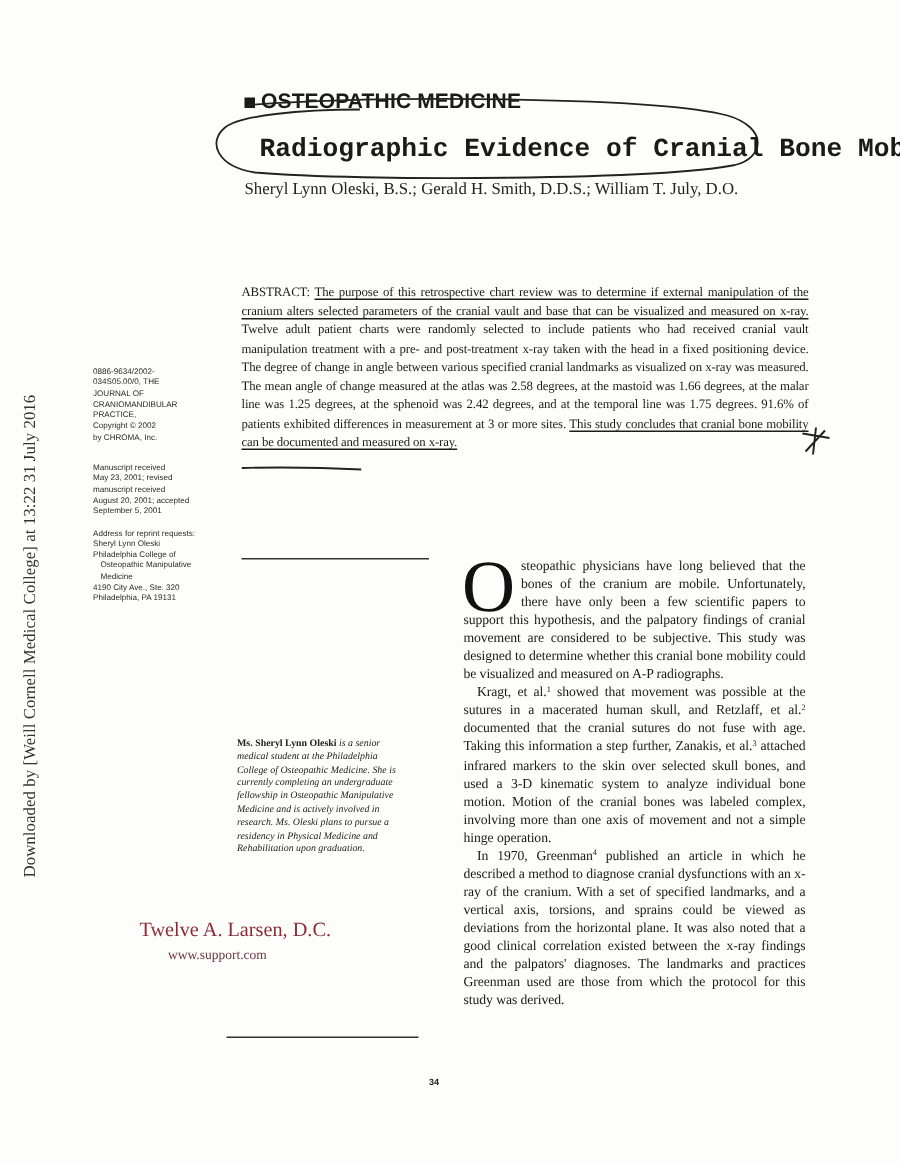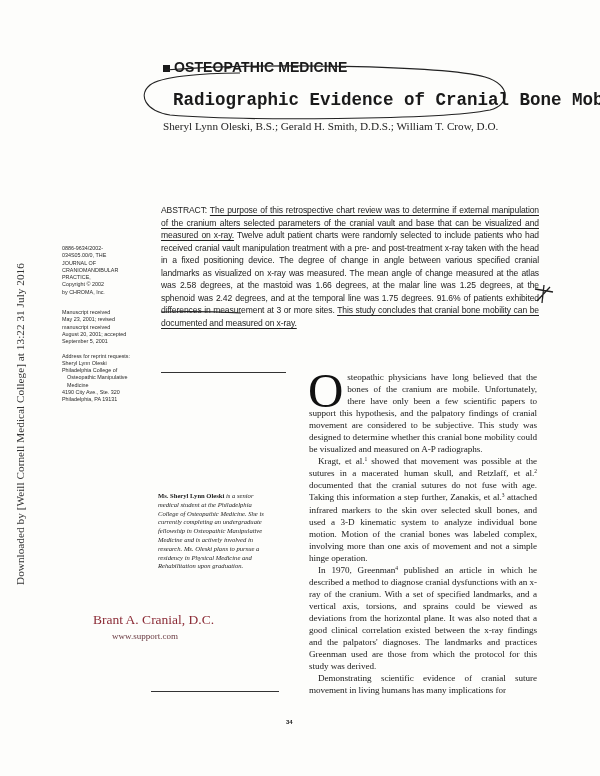--- a/index.html
+++ b/index.html
@@ -26,22 +26,22 @@
       color: #1a1a1a; white-space: nowrap;
     }
     .title-loop { position: absolute; left: 140px; top: 65px; width: 375px; height: 60px; pointer-events: none; }
 
     .authors {
       position: absolute; left: 163px; top: 120px;
       font-family: "Liberation Serif", serif; font-size: 11.2px; color: #222; white-space: nowrap;
     }
 
     .abstract {
-      position: absolute; left: 161px; top: 204px; width: 378px;
-      font-family: Liberation Sans, sans-serif; font-size: 8.55px; line-height: 12.55px;
+      position: absolute; left: 161px; top: 188px; width: 378px;
+      font-family: Liberation Serif, serif; font-size: 8.55px; line-height: 12.55px;
       color: #1d1d1d; text-align: justify; letter-spacing: -0.1px;
     }
     .abstract .ul { text-decoration: underline; text-decoration-thickness: 1px; text-underline-offset: 2px; }
     .star { position: absolute; left: 532px; top: 283px; width: 24px; height: 22px; }
     .pen-line { position: absolute; left: 161px; top: 310px; width: 80px; height: 4px; }
 
     .sidebar-meta {
       position: absolute; left: 62px; top: 245px; width: 90px;
       font-family: "Liberation Sans", sans-serif; font-size: 5.4px; line-height: 7.3px; color: #2a2a2a;
     }
@@ -87,21 +87,21 @@
 <body>
 
 <div class="watermark">Downloaded by [Weill Cornell Medical College] at 13:22 31 July 2016</div>
 
 <div class="section-label"><span class="square"></span><span>OSTEOPATHIC MEDICINE</span></div>
 
 <svg class="title-loop" viewBox="0 0 375 60">
   <path d="M25,5 C120,-2 300,0 345,12 C372,20 370,40 350,45 C300,55 100,56 30,50 C5,46 -2,30 10,20 C20,12 60,8 100,8" fill="none" stroke="#222" stroke-width="1.2"></path>
 </svg>
 <div class="title">Radiographic Evidence of Cranial Bone Mobility</div>
-<div class="authors">Sheryl Lynn Oleski, B.S.; Gerald H. Smith, D.D.S.; William T. Crow, D.O.</div>
+<div class="authors">Sheryl Lynn Oleski, B.S.; Gerald H. Smith, D.D.S.; William T. July, D.O.</div>
 
 <div class="abstract">
   <span>ABSTRACT:</span>
   <span class="ul">The purpose of this retrospective chart review was to determine if external manipulation of the cranium alters selected parameters of the cranial vault and base that can be visualized and measured on x-ray.</span><span> Twelve adult patient charts were randomly selected to include patients who had received cranial vault manipulation treatment with a pre- and post-treatment x-ray taken with the head in a fixed positioning device. The degree of change in angle between various specified cranial landmarks as visualized on x-ray was measured. The mean angle of change measured at the atlas was 2.58 degrees, at the mastoid was 1.66 degrees, at the malar line was 1.25 degrees, at the sphenoid was 2.42 degrees, and at the temporal line was 1.75 degrees. 91.6% of patients exhibited differences in measurement at 3 or more sites. </span><span class="ul">This study concludes that cranial bone mobility can be documented and measured on x-ray.</span>
 </div>
 <svg class="star" viewBox="0 0 24 22">
   <path d="M3,6 L21,9 M12,2 L10,20 M5,18 L18,4" stroke="#222" stroke-width="1.3" fill="none"></path>
 </svg>
 <svg class="pen-line" viewBox="0 0 80 4">
   <path d="M0,2 Q40,1 80,3" stroke="#222" stroke-width="1.2" fill="none"></path>
@@ -132,25 +132,24 @@
     <span class="indent">Medicine</span>
     <span style="display:block">4190 City Ave., Ste. 320</span>
     <span style="display:block">Philadelphia, PA 19131</span>
   </div>
 </div>
 
 <div class="divider" style="left:161px; top:372px; width:125px;"></div>
 
 <div class="bio"><b>Ms. Sheryl Lynn Oleski</b><span> is a senior medical student at the Philadelphia College of Osteopathic Medicine. She is currently completing an undergraduate fellowship in Osteopathic Manipulative Medicine and is actively involved in research. Ms. Oleski plans to pursue a residency in Physical Medicine and Rehabilitation upon graduation.</span></div>
 
-<div class="stamp-name">Brant A. Cranial, D.C.</div>
+<div class="stamp-name">Twelve A. Larsen, D.C.</div>
 <div class="stamp-url">www.support.com</div>
 
 <div class="divider" style="left:151px; top:691px; width:128px;"></div>
 
 <div class="body-col">
   <p class="first"><span class="dropcap">O</span><span>steopathic physicians have long believed that the bones of the cranium are mobile. Unfortunately, there have only been a few scientific papers to support this hypothesis, and the palpatory findings of cranial movement are considered to be subjective. This study was designed to determine whether this cranial bone mobility could be visualized and measured on A-P radiographs.</span></p>
   <p><span>Kragt, et al.</span><sup>1</sup><span> showed that movement was possible at the sutures in a macerated human skull, and Retzlaff, et al.</span><sup>2</sup><span> documented that the cranial sutures do not fuse with age. Taking this information a step further, Zanakis, et al.</span><sup>3</sup><span> attached infrared markers to the skin over selected skull bones, and used a 3-D kinematic system to analyze individual bone motion. Motion of the cranial bones was labeled complex, involving more than one axis of movement and not a simple hinge operation.</span></p>
   <p><span>In 1970, Greenman</span><sup>4</sup><span> published an article in which he described a method to diagnose cranial dysfunctions with an x-ray of the cranium. With a set of specified landmarks, and a vertical axis, torsions, and sprains could be viewed as deviations from the horizontal plane. It was also noted that a good clinical correlation existed between the x-ray findings and the palpators' diagnoses. The landmarks and practices Greenman used are those from which the protocol for this study was derived.</span></p>
-  <p>Demonstrating scientific evidence of cranial suture movement in living humans has many implications for</p>
 </div>
 
 <div class="page-number">34</div>
 
 </body></html>

